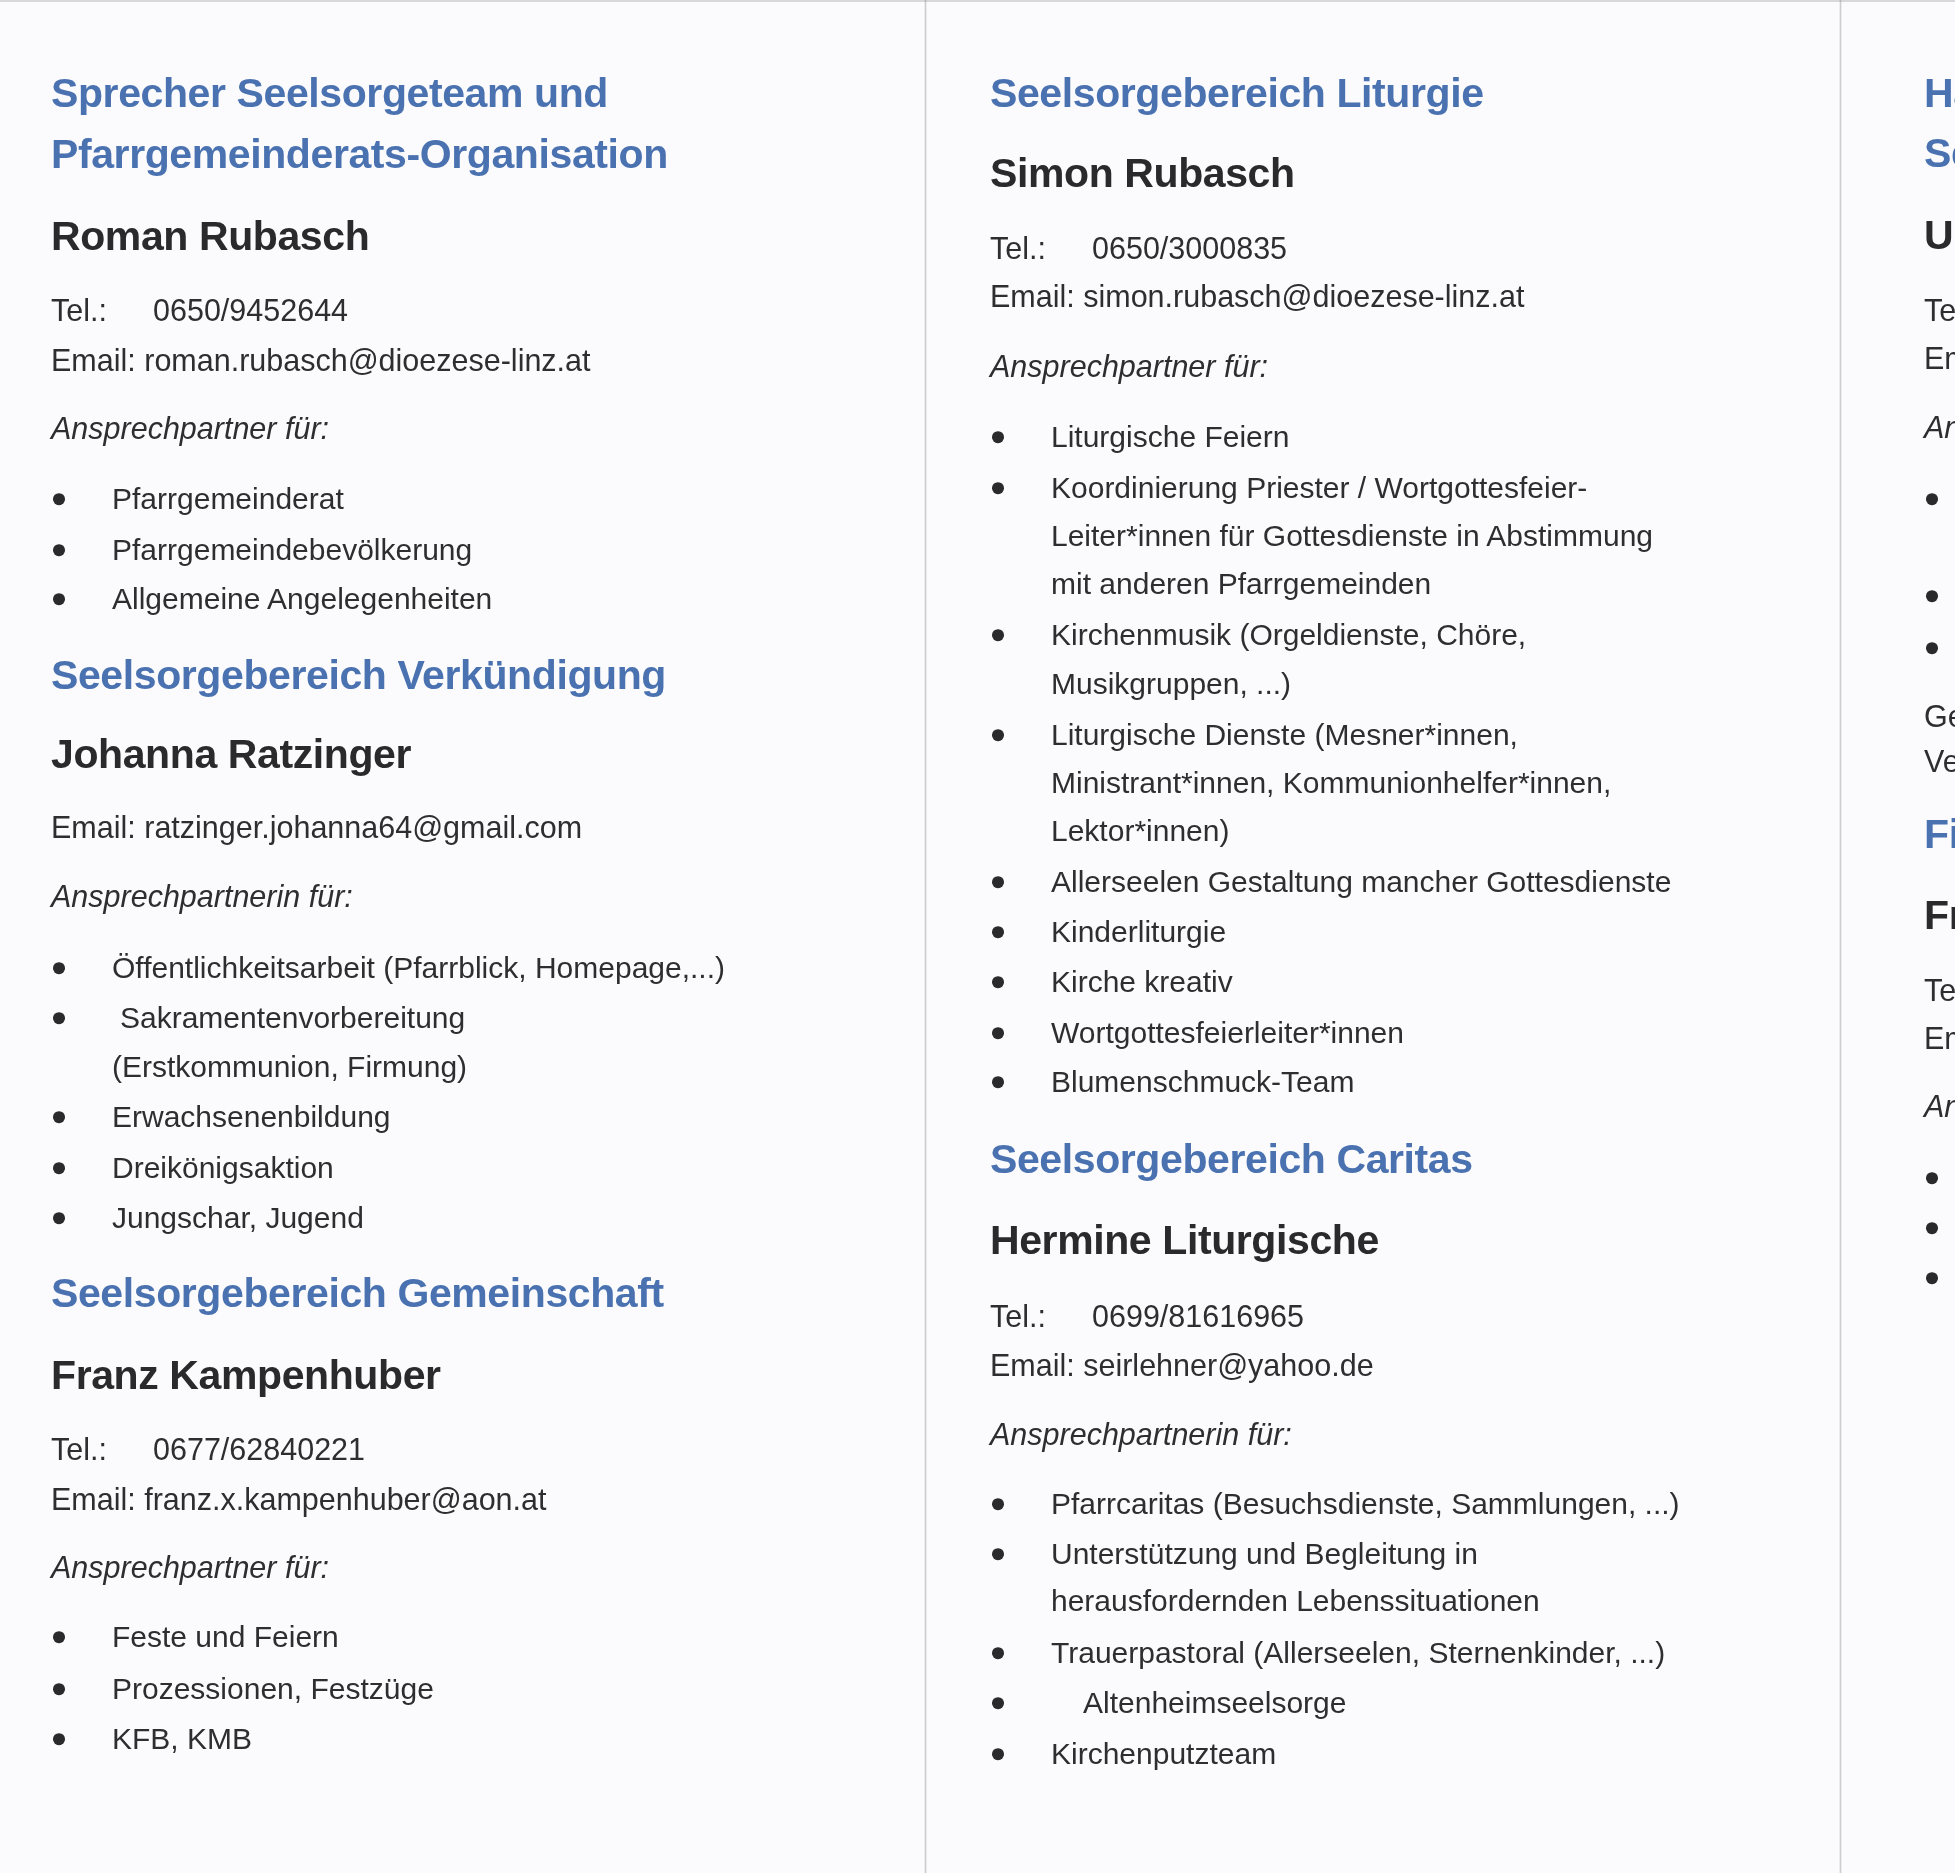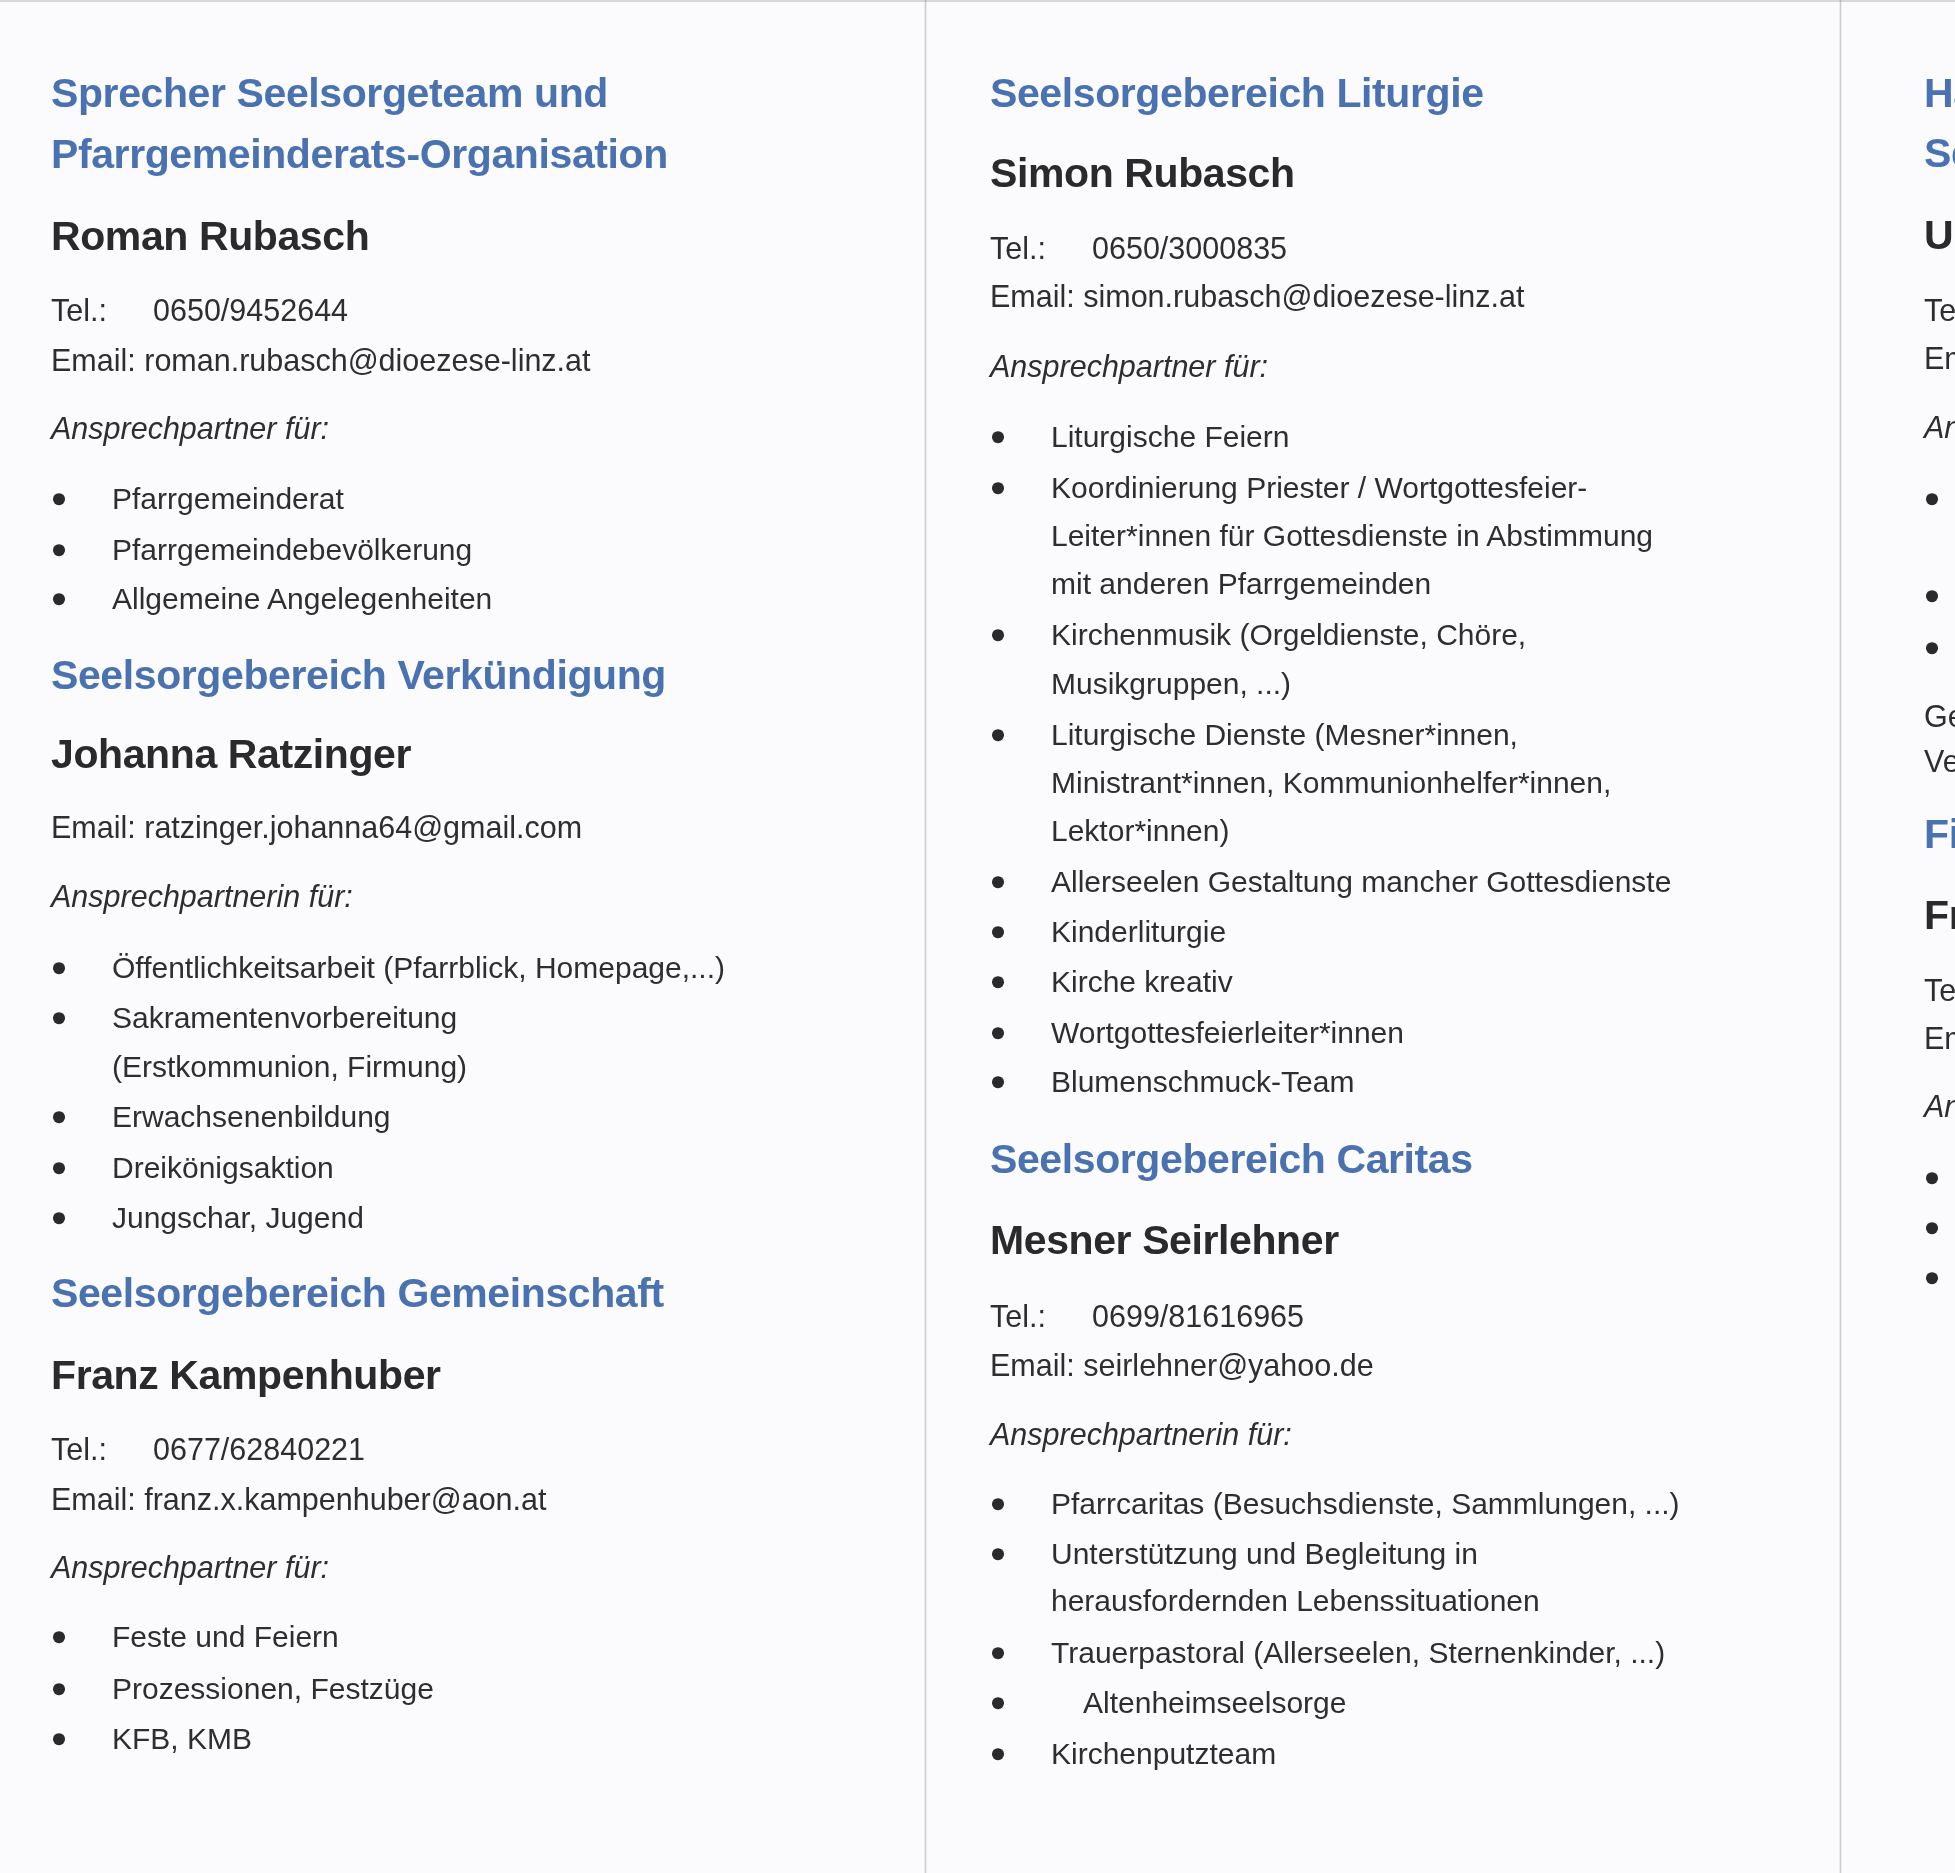--- a/index.html
+++ b/index.html
@@ -58,21 +58,21 @@
         <div class="line name" style="top: 754px;">Johanna Ratzinger</div>
         <div class="line txt" style="top: 827px;"><span>Email: </span><span>ratzinger.johanna64@gmail.com</span></div>
         <div class="line it" style="top: 896px;">Ansprechpartnerin für:</div>
         <div>
           <div>
             <div class="bullet" style="top: 968px; left: 2.3px;"></div>
             <div class="bt" style="top: 968px;">Öffentlichkeitsarbeit (Pfarrblick, Homepage,...)</div>
           </div>
           <div>
             <div class="bullet" style="top: 1018px; left: 2.3px;"></div>
-            <div class="bt" style="top: 1018px;">Sakramentenvorbereitung</div>
+            <div class="bt" style="top: 1018px; margin-left: 8px;">Sakramentenvorbereitung</div>
             <div class="bt" style="top: 1067px;">(Erstkommunion, Firmung)</div>
           </div>
           <div>
             <div class="bullet" style="top: 1117px; left: 2.3px;"></div>
             <div class="bt" style="top: 1117px;">Erwachsenenbildung</div>
           </div>
           <div>
             <div class="bullet" style="top: 1168px; left: 2.3px;"></div>
             <div class="bt" style="top: 1168px;">Dreikönigsaktion</div>
           </div>
@@ -150,21 +150,21 @@
             <div class="bt" style="top: 1033px;">Wortgottesfeierleiter*innen</div>
           </div>
           <div>
             <div class="bullet" style="top: 1082px; left: 2.3px;"></div>
             <div class="bt" style="top: 1082px;">Blumenschmuck-Team</div>
           </div>
         </div>
       </div>
       <div>
         <div class="line h" style="top: 1159px;">Seelsorgebereich Caritas</div>
-        <div class="line name" style="top: 1240px;">Mesner Seirlehner</div>
+        <div class="line name" style="top: 1240px;">Hermine Liturgische</div>
         <div class="line txt" style="top: 1316px;"><span class="tel-label">Tel.:</span><span>0699/81616965</span></div>
         <div class="line txt" style="top: 1365px;"><span>Email: </span><span>seirlehner@yahoo.de</span></div>
         <div class="line it" style="top: 1434px;">Ansprechpartnerin für:</div>
         <div>
           <div>
             <div class="bullet" style="top: 1504px; left: 2.3px;"></div>
             <div class="bt" style="top: 1504px;">Pfarrcaritas (Besuchsdienste, Sammlungen, ...)</div>
           </div>
           <div>
             <div class="bullet" style="top: 1554px; left: 2.3px;"></div>

